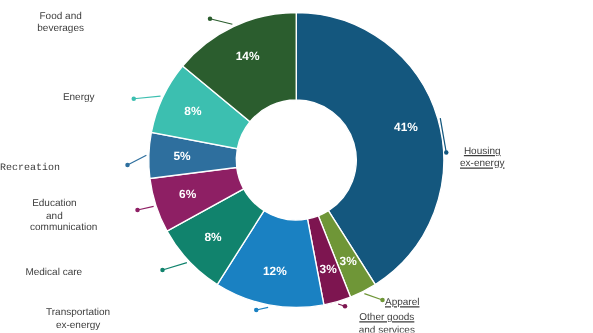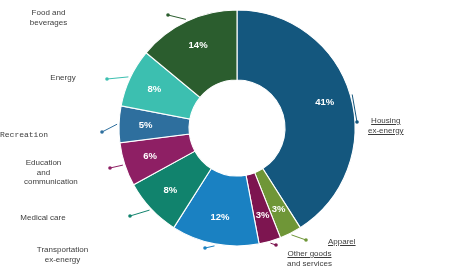--- a/index.html
+++ b/index.html
@@ -102,21 +102,21 @@
         <text x="150.1" y="156.2" class="slice-value">6%</text>
         <text x="145.6" y="125.1" class="slice-value">5%</text>
         <text x="154.3" y="89.1" class="slice-value">8%</text>
         <text x="198.1" y="45.3" class="slice-value">14%</text>
       </g>
   </svg>
 
   <div id="labels-layer">
       <div class="cat-label right" style="top: 116px; left: 368px;">Housing
 ex-energy</div>
-      <div class="cat-label right" style="top: 237px; left: 328px;">Apparel</div>
+      <div class="cat-label right" style="top: 237px; left: 308px;">Apparel</div>
       <div class="cat-label right" style="top: 249px; left: 287px;">Other goods
 and services</div>
       <div class="cat-label left" style="top: 245px; left: 12px; width: 101px; padding-right: 0px;">Transportation
 ex-energy</div>
       <div class="cat-label left" style="top: 213px; left: 16px; width: 54px; padding-right: 0px;">Medical care</div>
       <div class="cat-label left" style="top: 158px; left: 0px; width: 39px; padding-right: 0px; margin-left: 24px;">Education and
 communication</div>
       <div class="cat-label left" style="top: 130px; left: 0px; width: 42px; padding-right: 0px; font-family: Liberation Mono, monospace;">Recreation</div>
       <div class="cat-label left" style="top: 73px; left: 0px; width: 62px; padding-right: 0px; padding-left: 32px;">Energy</div>
       <div class="cat-label left" style="top: 8px; left: 0px; width: 97px; padding-right: 0px;">Food and

